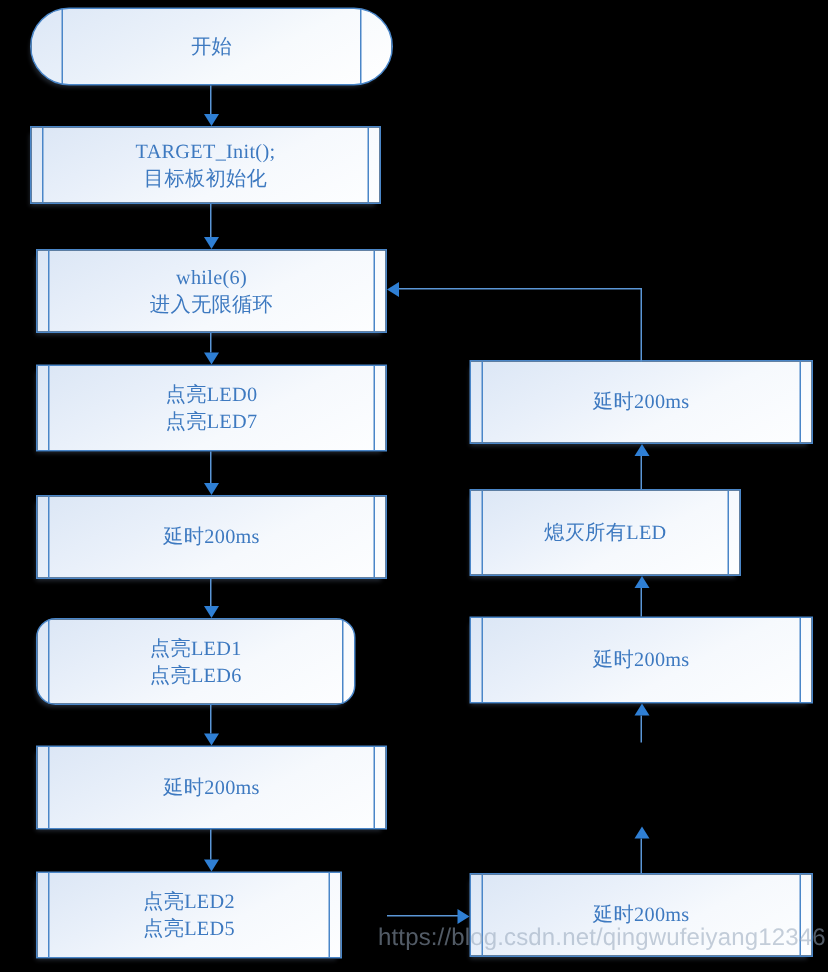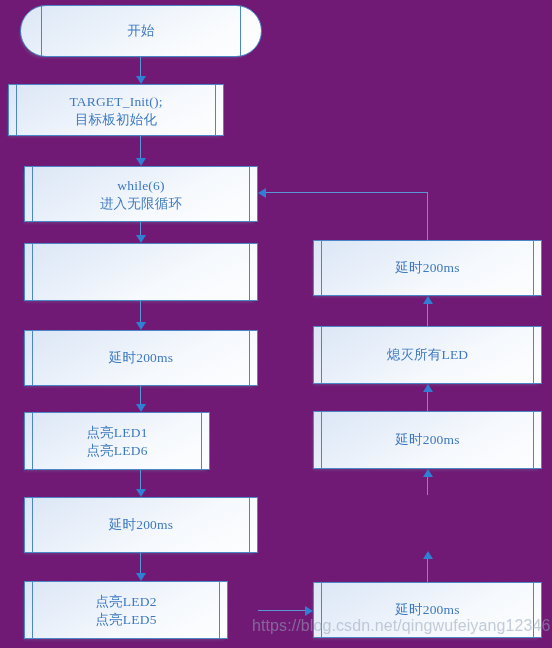--- a/index.html
+++ b/index.html
@@ -4,21 +4,21 @@
 <style>
   html, body {
     margin: 0;
     padding: 0;
     background: #ffffff;
   }
   #canvas {
     position: relative;
     width: 552px;
     height: 648px;
-    background: #701a75;
+    background: #000000;
     overflow: hidden;
     font-family: "Liberation Serif", serif;
   }
 
   
   .node {
     position: absolute;
     box-sizing: border-box;
     border: 1.3px solid #4a86c8;
     background:
@@ -110,46 +110,48 @@
 <body>
 
 <div id="canvas">
 
   <div class="node terminator" style="left:20px; top:5px; width:242px; height:52px;">
     <span class="rail left"></span>
     <span class="rail right"></span>
     <span class="label">开始</span>
   </div>
 
-  <div class="node" style="left:8px; top:84px; width:216px; height:52px;">
+  <div class="node" style="left:20px; top:84px; width:234px; height:52px;">
     <span class="rail left"></span>
     <span class="rail right"></span>
     <span class="label">TARGET_Init();
 目标板初始化</span>
   </div>
 
   <div class="node" style="left:24px; top:166px; width:234px; height:56px;">
     <span class="rail left"></span>
     <span class="rail right"></span>
     <span class="label">while(6)
 进入无限循环</span>
   </div>
 
   <div class="node" style="left:24px; top:243px; width:234px; height:58px;">
     <span class="rail left"></span>
     <span class="rail right"></span>
+    <span class="label">点亮LED0
+点亮LED7</span>
   </div>
 
   <div class="node" style="left:24px; top:330px; width:234px; height:56px;">
     <span class="rail left"></span>
     <span class="rail right"></span>
     <span class="label">延时200ms</span>
   </div>
 
-  <div class="node" style="left:24px; top:412px; width:186px; height:58px;">
+  <div class="node" style="left:24px; top:412px; width:213px; height:58px;border-radius:13px;">
     <span class="rail left"></span>
     <span class="rail right"></span>
     <span class="label">点亮LED1
 点亮LED6</span>
   </div>
 
   <div class="node" style="left:24px; top:497px; width:234px; height:56px;">
     <span class="rail left"></span>
     <span class="rail right"></span>
     <span class="label">延时200ms</span>
@@ -161,21 +163,21 @@
     <span class="label">点亮LED2
 点亮LED5</span>
   </div>
 
   <div class="node" style="left:313px; top:240px; width:229px; height:56px;">
     <span class="rail left"></span>
     <span class="rail right"></span>
     <span class="label">延时200ms</span>
   </div>
 
-  <div class="node" style="left:313px; top:326px; width:229px; height:58px;">
+  <div class="node" style="left:313px; top:326px; width:181px; height:58px;">
     <span class="rail left"></span>
     <span class="rail right"></span>
     <span class="label">熄灭所有LED</span>
   </div>
 
   <div class="node" style="left:313px; top:411px; width:229px; height:58px;">
     <span class="rail left"></span>
     <span class="rail right"></span>
     <span class="label">延时200ms</span>
   </div>

